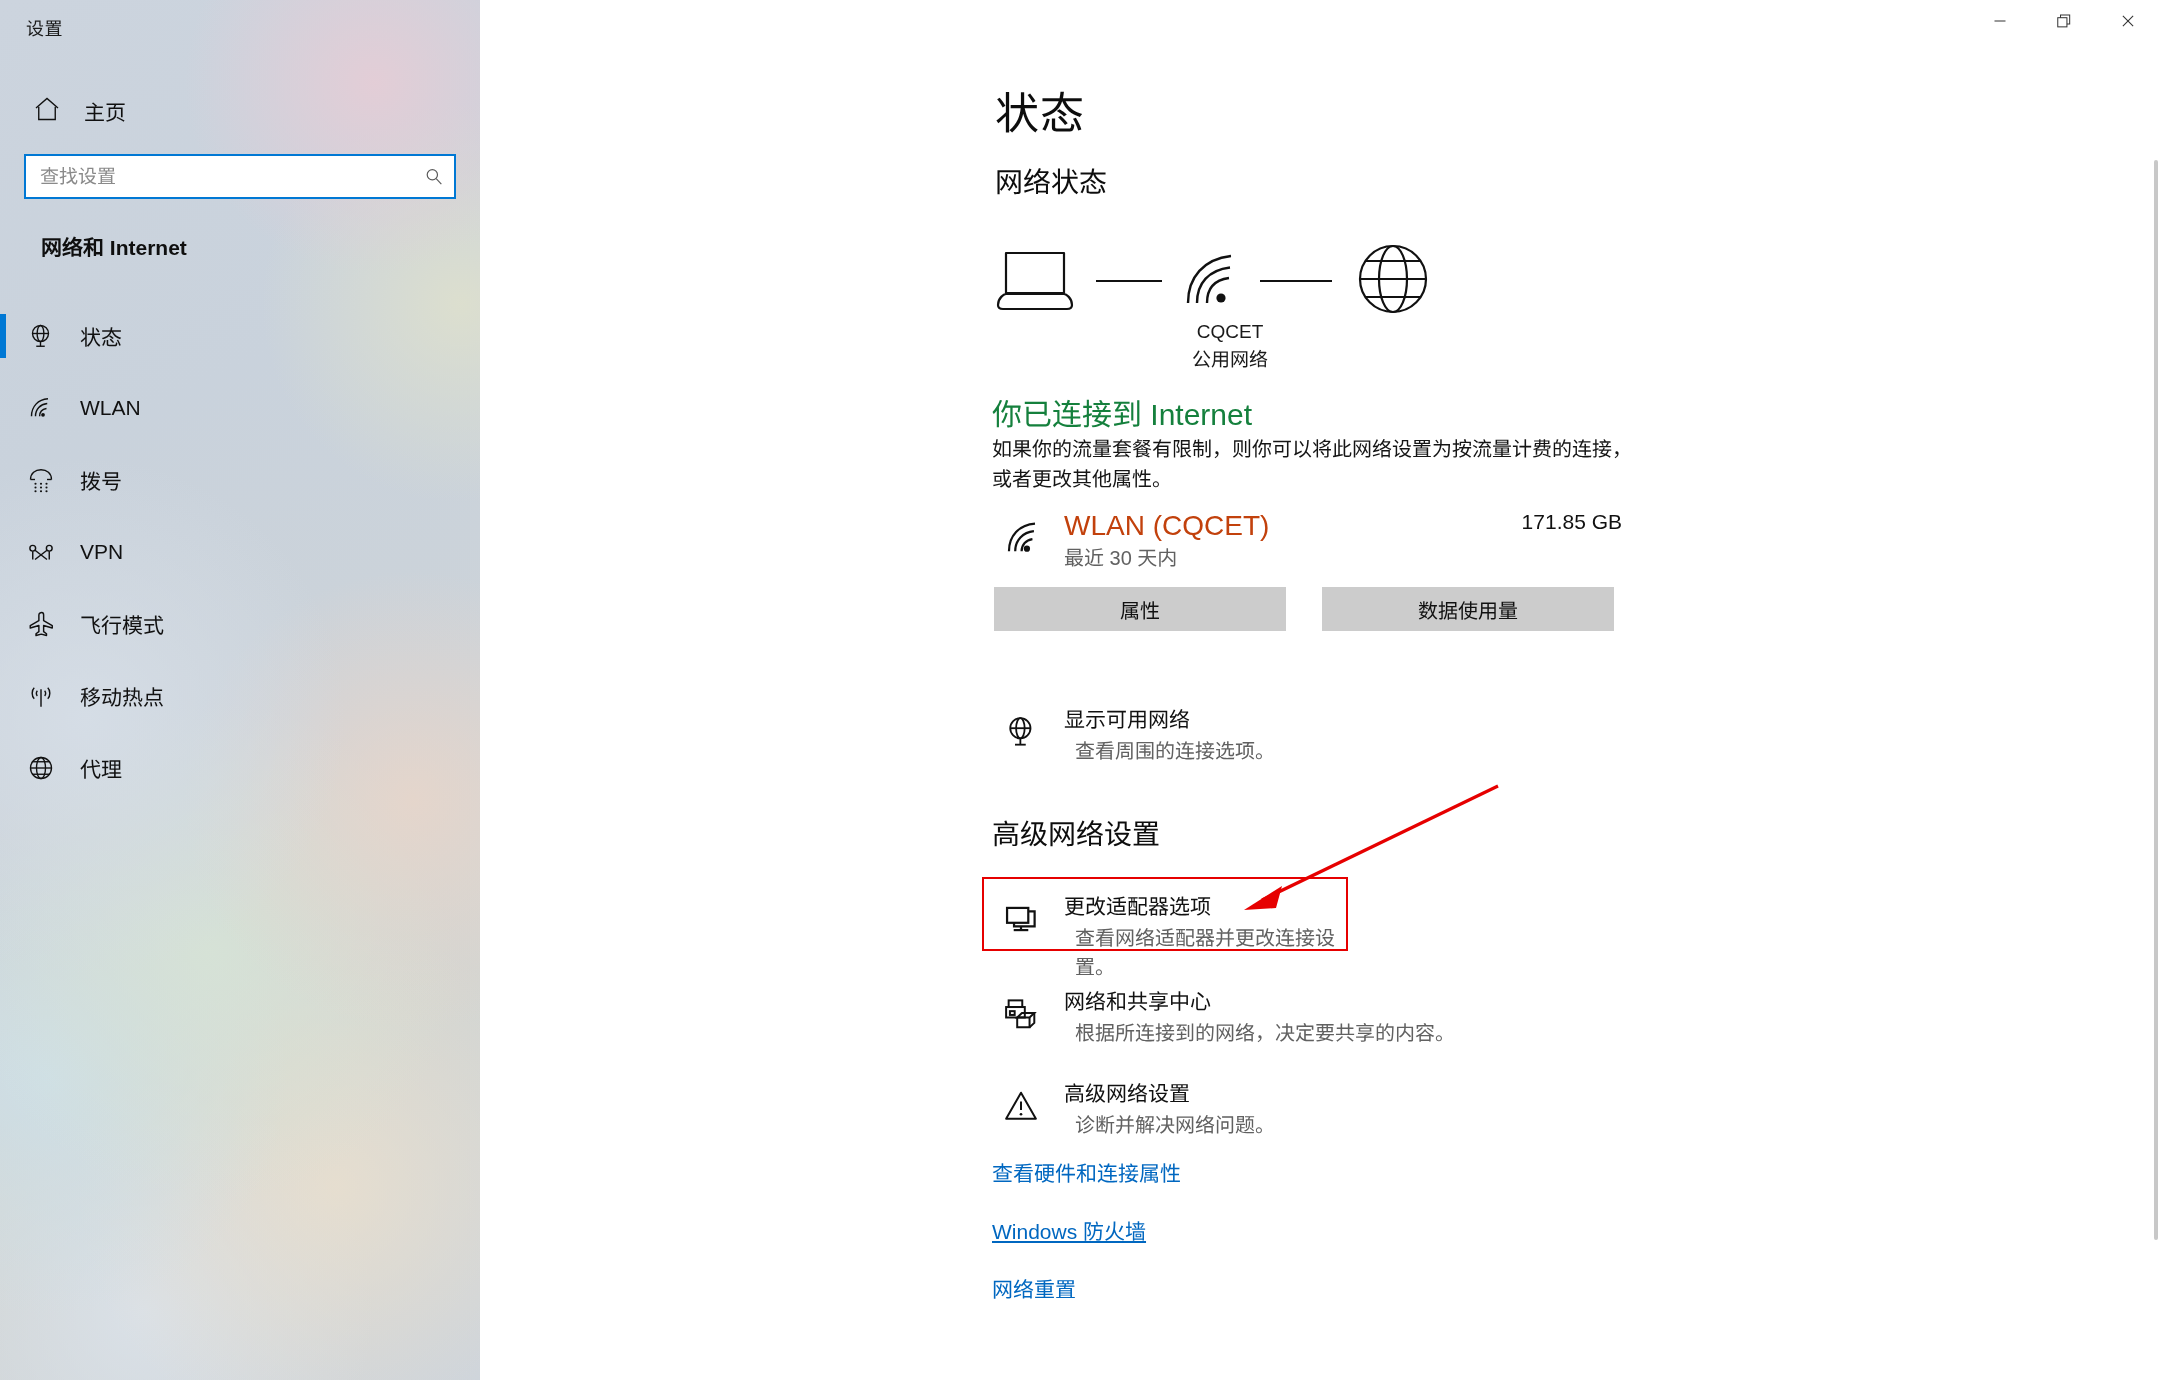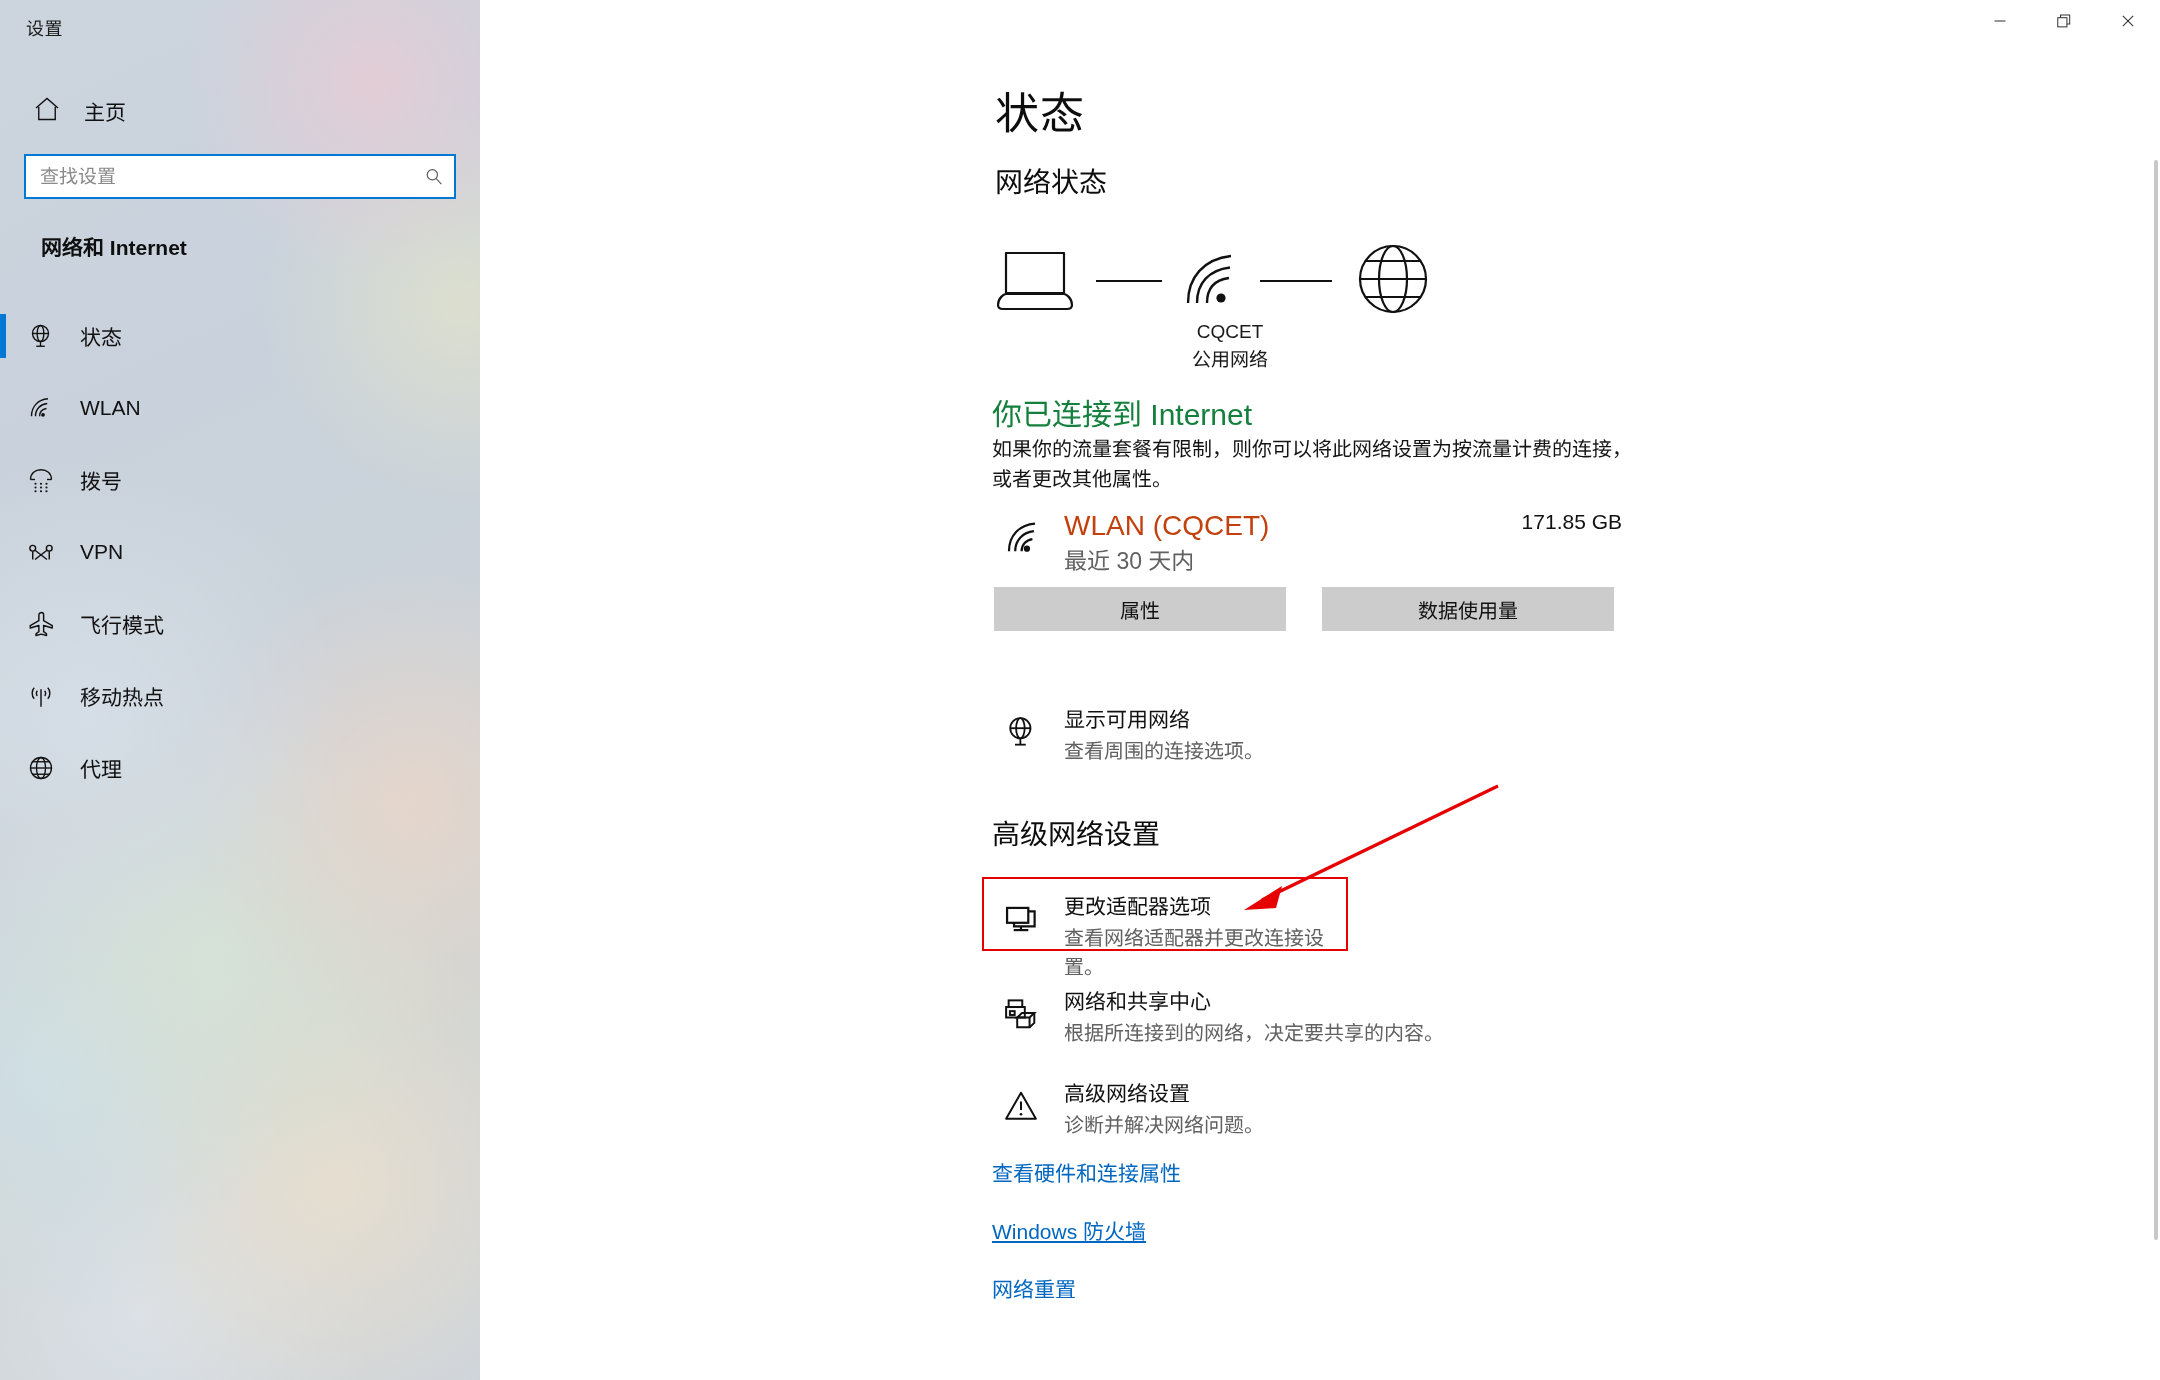--- a/index.html
+++ b/index.html
@@ -145,21 +145,21 @@
     position: absolute; left: 512px; top: 508px;
     width: 630px; height: 66px;
   }
   #usage-icon { position: absolute; left: 10px; top: 8px; }
   #usage-name {
     position: absolute; left: 72px; top: 2px;
     font-size: 28px; color: #c2410c;
   }
   #usage-period {
     position: absolute; left: 72px; top: 34px;
-    font-size: 23px; color: #616161;
+    font-size: 20px; color: #616161;
   }
   #usage-amount {
     position: absolute; right: 0; top: 2px;
     font-size: 21px; color: #111;
   }
 
   .flat-btn {
     position: absolute; top: 587px;
     height: 44px;
     background: #cccccc; border: 1px solid #cccccc;
@@ -177,21 +177,21 @@
   .opt-row .opt-ico {
     position: absolute; left: 8px; top: 8px;
     width: 42px; height: 42px;
     display: flex; align-items: center; justify-content: center;
   }
   .opt-row .opt-title {
     position: absolute; left: 72px; top: 0px;
     font-size: 21px; color: #111;
   }
   .opt-row .opt-sub {
-    position: absolute; left: 72px; top: 32px;
+    position: absolute; left: 83px; top: 32px;
     font-size: 20px; color: #616161;
   }
 
   #opt-show-networks { top: 703px; }
   #opt-change-adapter { top: 890px; left: 512px; width: 360px; }
   #opt-sharing-center { top: 985px; }
   #opt-troubleshoot   { top: 1077px; }
 
   #section-advanced {
     position: absolute; left: 512px; top: 812px;

